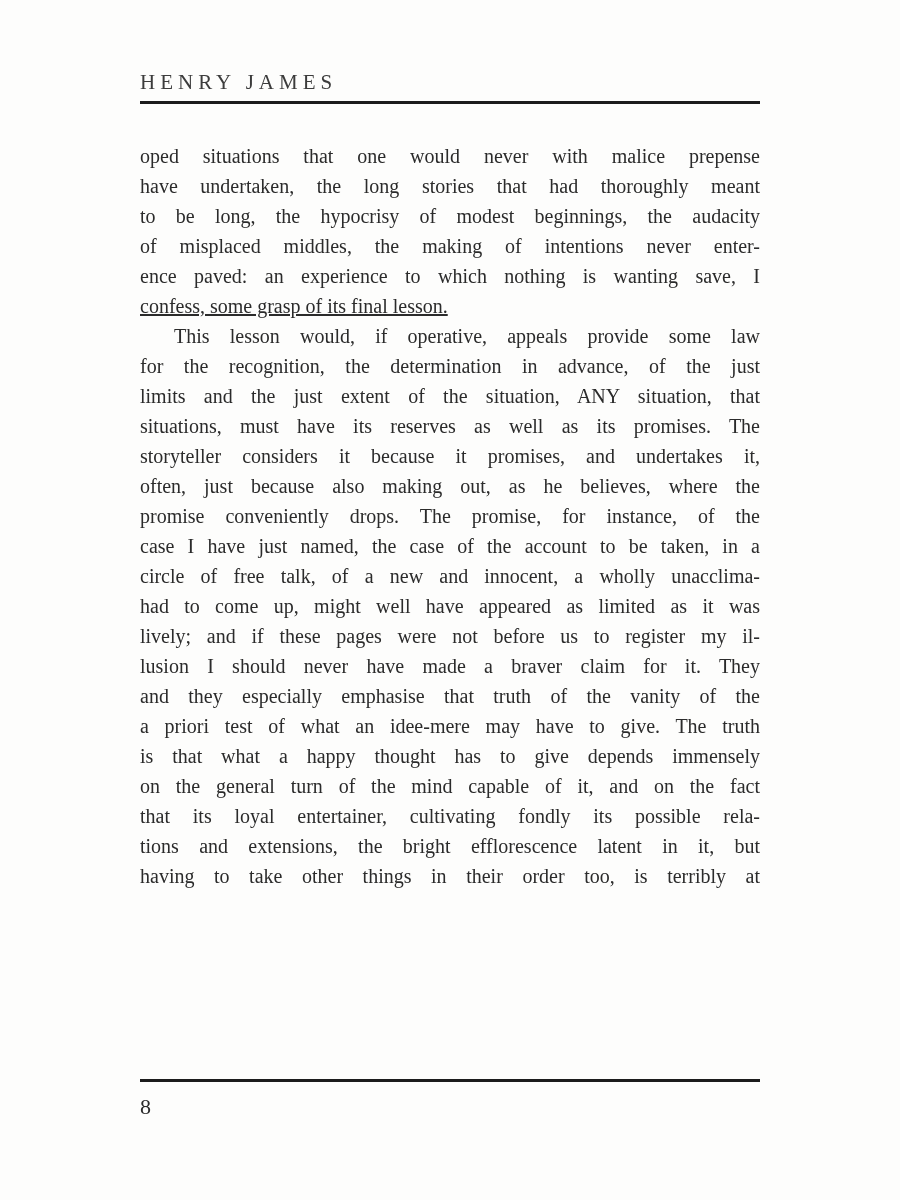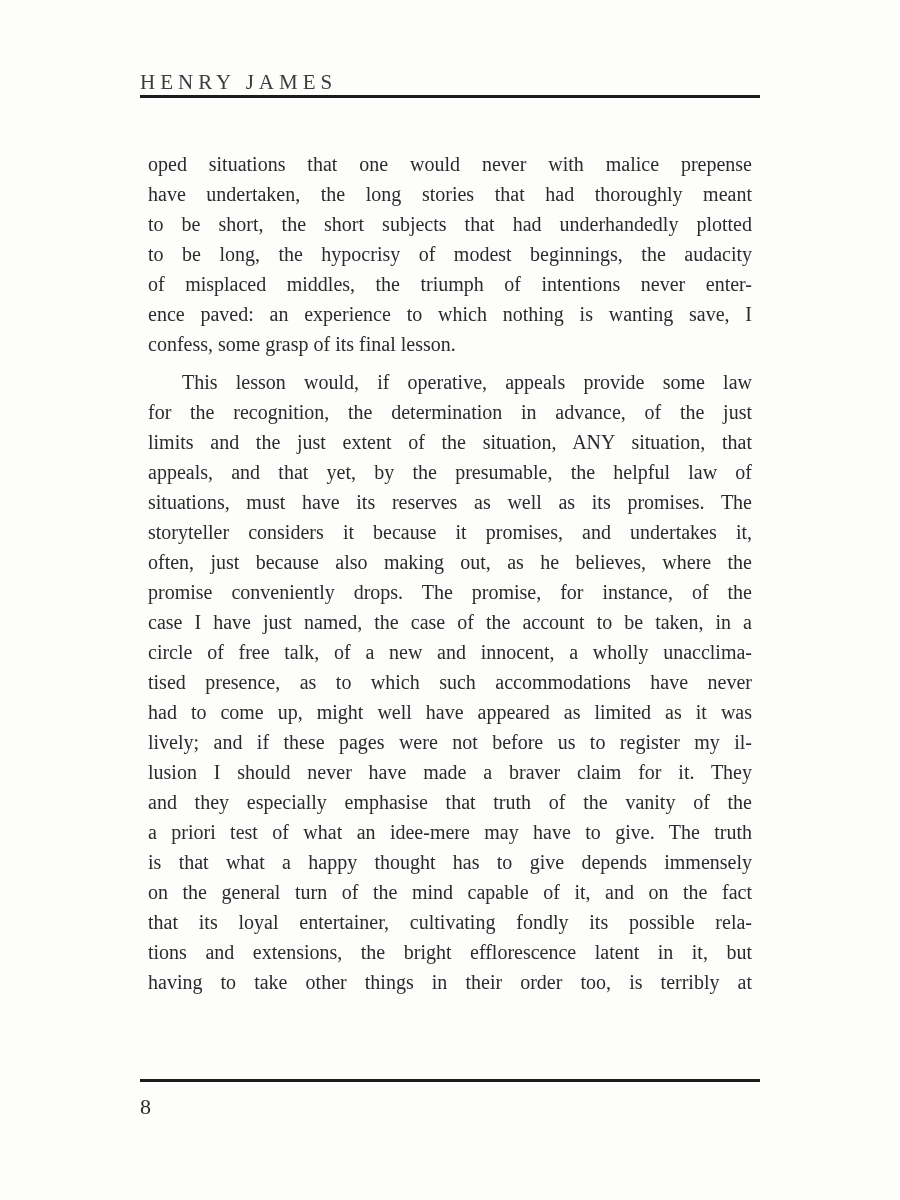--- a/index.html
+++ b/index.html
@@ -20,51 +20,53 @@
     position: absolute;
     left: 140px;
     top: 70px;
     width: 620px;
   }
   .author {
     display: inline-block;
     font-size: 21px;
     letter-spacing: 5px;
     color: #3c3c3c;
+    padding-bottom: 6px;
   }
   .rule {
     background: #1c1c1c;
   }
   .header-rule {
     width: 620px;
     height: 3px;
   }
   .text-block {
     position: absolute;
     left: 140px;
     top: 141px;
     width: 620px;
   }
   .paragraph {
-    margin: 8px;
+    margin: 0;
   }
   .line {
     font-size: 20px;
     line-height: 30px;
     height: 30px;
     overflow: hidden;
     white-space: normal;
     text-align: justify;
     text-align-last: justify;
   }
   .line.indent {
     text-indent: 34px;
   }
   .line.last-line {
     text-align-last: left;
+    text-decoration: underline;
   }
   .footer {
     position: absolute;
     left: 140px;
     top: 1079px;
     width: 620px;
   }
   .footer-rule {
     width: 620px;
     height: 3px;
@@ -82,38 +84,35 @@
 
   <div class="header">
     <span class="author">HENRY JAMES</span>
     <div class="rule header-rule"></div>
   </div>
 
   <div class="text-block" id="text-block">
       <div class="paragraph">
         <div class="line">oped situations that one would never with malice prepense</div>
         <div class="line">have undertaken, the long stories that had thoroughly meant</div>
-        <div class="line">to be short, the short subjects that had underhandedly plotted</div>
         <div class="line">to be long, the hypocrisy of modest beginnings, the audacity</div>
-        <div class="line">of misplaced middles, the triumph of intentions never enter-</div>
+        <div class="line">of misplaced middles, the making of intentions never enter-</div>
         <div class="line">ence paved: an experience to which nothing is wanting save, I</div>
         <div class="line last-line">confess, some grasp of its final lesson.</div>
       </div>
       <div class="paragraph">
         <div class="line indent">This lesson would, if operative, appeals provide some law</div>
         <div class="line">for the recognition, the determination in advance, of the just</div>
         <div class="line">limits and the just extent of the situation, ANY situation, that</div>
-        <div class="line">appeals, and that yet, by the presumable, the helpful law of</div>
         <div class="line">situations, must have its reserves as well as its promises. The</div>
         <div class="line">storyteller considers it because it promises, and undertakes it,</div>
         <div class="line">often, just because also making out, as he believes, where the</div>
         <div class="line">promise conveniently drops. The promise, for instance, of the</div>
         <div class="line">case I have just named, the case of the account to be taken, in a</div>
         <div class="line">circle of free talk, of a new and innocent, a wholly unacclima-</div>
-        <div class="line">tised presence, as to which such accommodations have never</div>
         <div class="line">had to come up, might well have appeared as limited as it was</div>
         <div class="line">lively; and if these pages were not before us to register my il-</div>
         <div class="line">lusion I should never have made a braver claim for it. They</div>
         <div class="line">and they especially emphasise that truth of the vanity of the</div>
         <div class="line">a priori test of what an idee-mere may have to give. The truth</div>
         <div class="line">is that what a happy thought has to give depends immensely</div>
         <div class="line">on the general turn of the mind capable of it, and on the fact</div>
         <div class="line">that its loyal entertainer, cultivating fondly its possible rela-</div>
         <div class="line">tions and extensions, the bright efflorescence latent in it, but</div>
         <div class="line">having to take other things in their order too, is terribly at</div>

